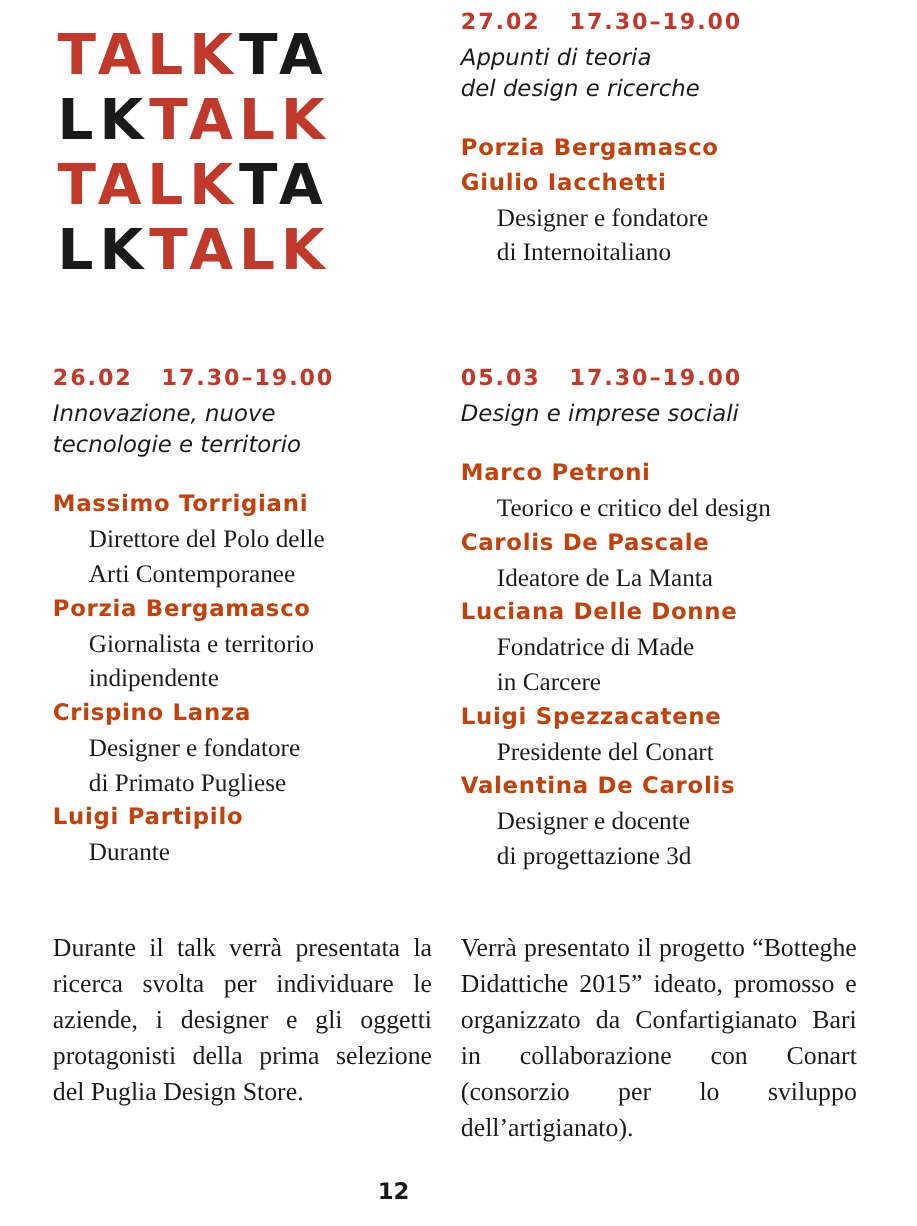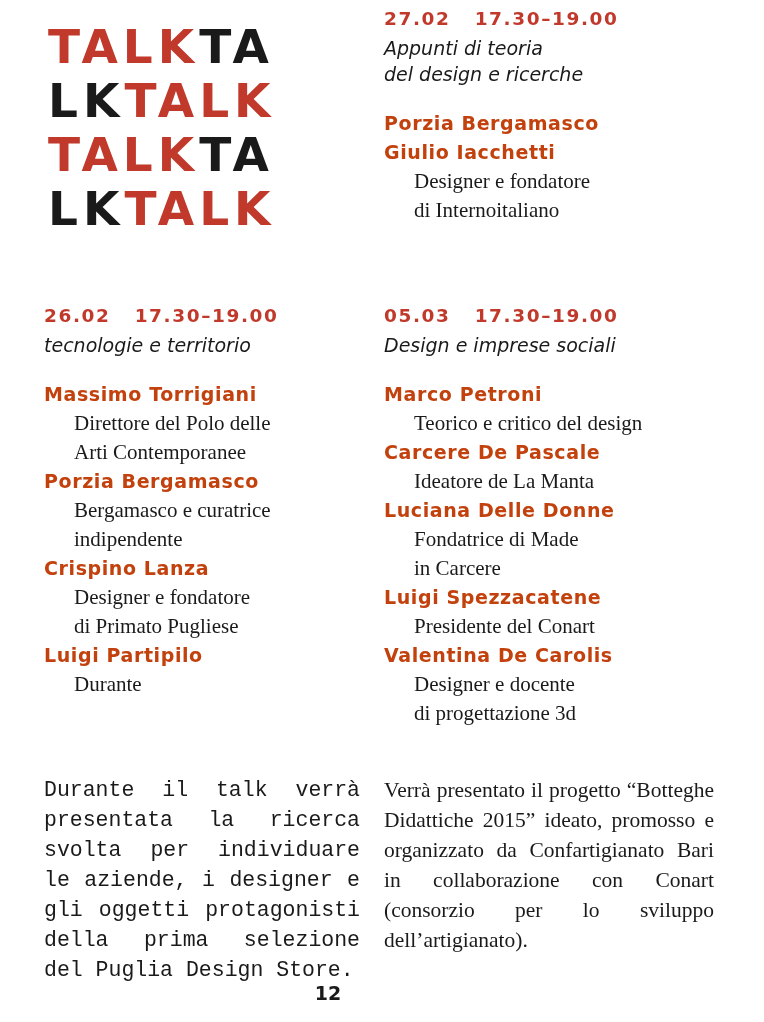--- a/index.html
+++ b/index.html
@@ -145,34 +145,35 @@
             <span class="line">Designer e fondatore</span>
             <span class="line">di Internoitaliano</span>
           </div>
         </div>
       </div>
   </div>
 
   <div class="col-left" style="top:305px;">
     <div class="dateline">26.02   17.30–19.00</div>
     <div class="subtitle" id="sub-2602">
+        <span style="display: block;">Innovazione, nuove</span>
         <span style="display: block;">tecnologie e territorio</span>
       </div>
     <div class="speaker-list" id="spk-2602">
         <div class="speaker">
           <div class="speaker-name">Massimo Torrigiani</div>
           <div class="speaker-role">
             <span class="line">Direttore del Polo delle</span>
             <span class="line">Arti Contemporanee</span>
           </div>
         </div>
         <div class="speaker">
           <div class="speaker-name">Porzia Bergamasco</div>
           <div class="speaker-role">
-            <span class="line">Bergamasco e curatrice</span>
+            <span class="line">Giornalista e territorio</span>
             <span class="line">indipendente</span>
           </div>
         </div>
         <div class="speaker">
           <div class="speaker-name">Crispino Lanza</div>
           <div class="speaker-role">
             <span class="line">Designer e fondatore</span>
             <span class="line">di Primato Pugliese</span>
           </div>
         </div>
@@ -191,21 +192,21 @@
         <span style="display: block;">Design e imprese sociali</span>
       </div>
     <div class="speaker-list" id="spk-0503">
         <div class="speaker">
           <div class="speaker-name">Marco Petroni</div>
           <div class="speaker-role">
             <span class="line">Teorico e critico del design</span>
           </div>
         </div>
         <div class="speaker">
-          <div class="speaker-name">Carcere De Pascale</div>
+          <div class="speaker-name">Carolis De Pascale</div>
           <div class="speaker-role">
             <span class="line">Ideatore de La Manta</span>
           </div>
         </div>
         <div class="speaker">
           <div class="speaker-name">Luciana Delle Donne</div>
           <div class="speaker-role">
             <span class="line">Fondatrice di Made</span>
             <span class="line">in Carcere</span>
           </div>
@@ -219,17 +220,17 @@
         <div class="speaker">
           <div class="speaker-name">Valentina De Carolis</div>
           <div class="speaker-role">
             <span class="line">Designer e docente</span>
             <span class="line">di progettazione 3d</span>
           </div>
         </div>
       </div>
   </div>
 
-  <div class="col-left body-text" style="top:775px;font-family:Liberation Mono, monospace;">Durante il talk verrà presentata la ricerca svolta per individuare le aziende, i designer e gli oggetti protagonisti della prima selezione del Puglia Design Store.</div>
+  <div class="col-left body-text" style="top:775px;">Durante il talk verrà presentata la ricerca svolta per individuare le aziende, i designer e gli oggetti protagonisti della prima selezione del Puglia Design Store.</div>
   <div class="col-right body-text" style="top:775px;">Verrà presentato il progetto “Botteghe Didattiche 2015” ideato, promosso e organizzato da Confartigianato Bari in collaborazione con Conart (consorzio per lo sviluppo dell’artigianato).</div>
 
   <div class="page-number">12</div>
 </div>
 
 </body></html>

